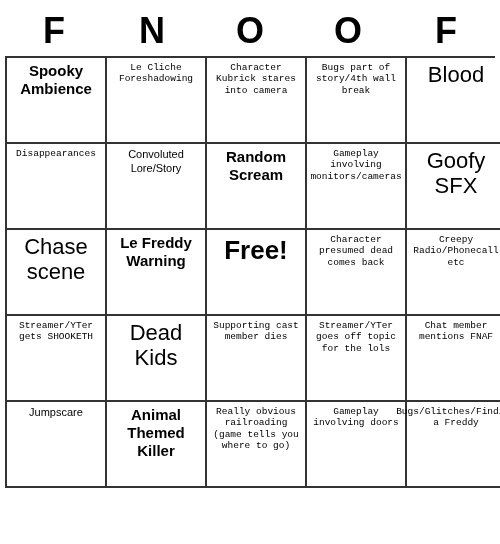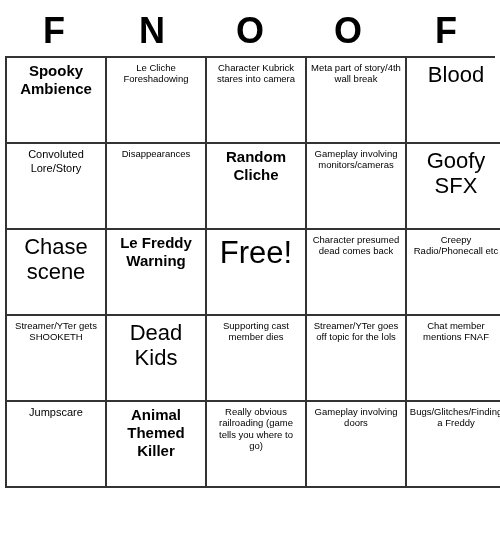--- a/index.html
+++ b/index.html
@@ -57,24 +57,25 @@
       line-height: 1.15;
     }
     .cell-text.medium {
       font-size: 15px;
       font-weight: bold;
       line-height: 1.2;
     }
     .cell-text.small {
       font-size: 9.5px;
       line-height: 1.2;
+      font-family: Liberation Mono, monospace;
     }
     .cell-text.free {
-      font-size: 31px;
-      font-weight: normal;
+      font-size: 26px;
+      font-weight: bold;
     }
   </style>
 </head>
 <body>
 
 <div id="bingo-card">
   <div id="bingo-header">
   <div class="header-letter">F</div>
       <div class="header-letter">N</div>
       <div class="header-letter">O</div>
@@ -85,33 +86,33 @@
   <div class="cell">
         <span class="cell-text medium">Spooky Ambience</span>
       </div>
       <div class="cell">
         <span class="cell-text small">Le Cliche Foreshadowing</span>
       </div>
       <div class="cell">
         <span class="cell-text small">Character Kubrick stares into camera</span>
       </div>
       <div class="cell">
-        <span class="cell-text small">Meta part of story/4th wall break</span>
+        <span class="cell-text small">Bugs part of story/4th wall break</span>
       </div>
       <div class="cell">
         <span class="cell-text large">Blood</span>
       </div>
       <div class="cell">
+        <span class="cell-text small">Disappearances</span>
+      </div>
+      <div class="cell">
         <span class="cell-text">Convoluted Lore/Story</span>
       </div>
       <div class="cell">
-        <span class="cell-text small">Disappearances</span>
-      </div>
-      <div class="cell">
-        <span class="cell-text medium">Random Cliche</span>
+        <span class="cell-text medium">Random Scream</span>
       </div>
       <div class="cell">
         <span class="cell-text small">Gameplay involving monitors/cameras</span>
       </div>
       <div class="cell">
         <span class="cell-text large">Goofy SFX</span>
       </div>
       <div class="cell">
         <span class="cell-text large">Chase scene</span>
       </div>

